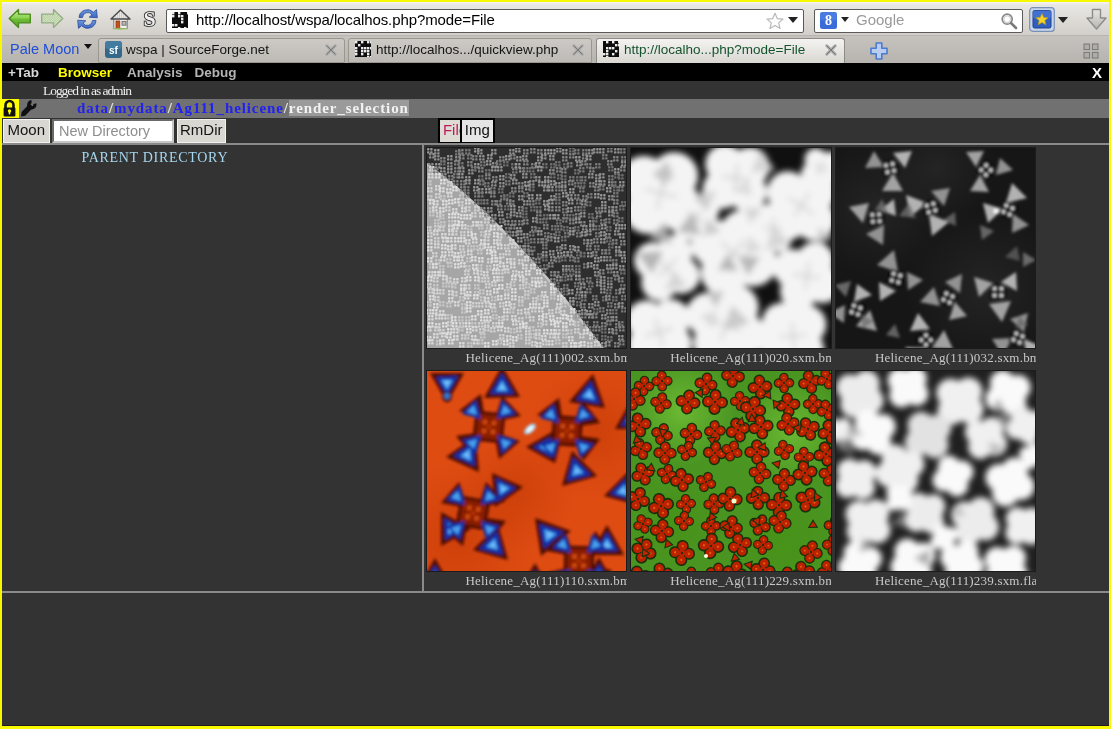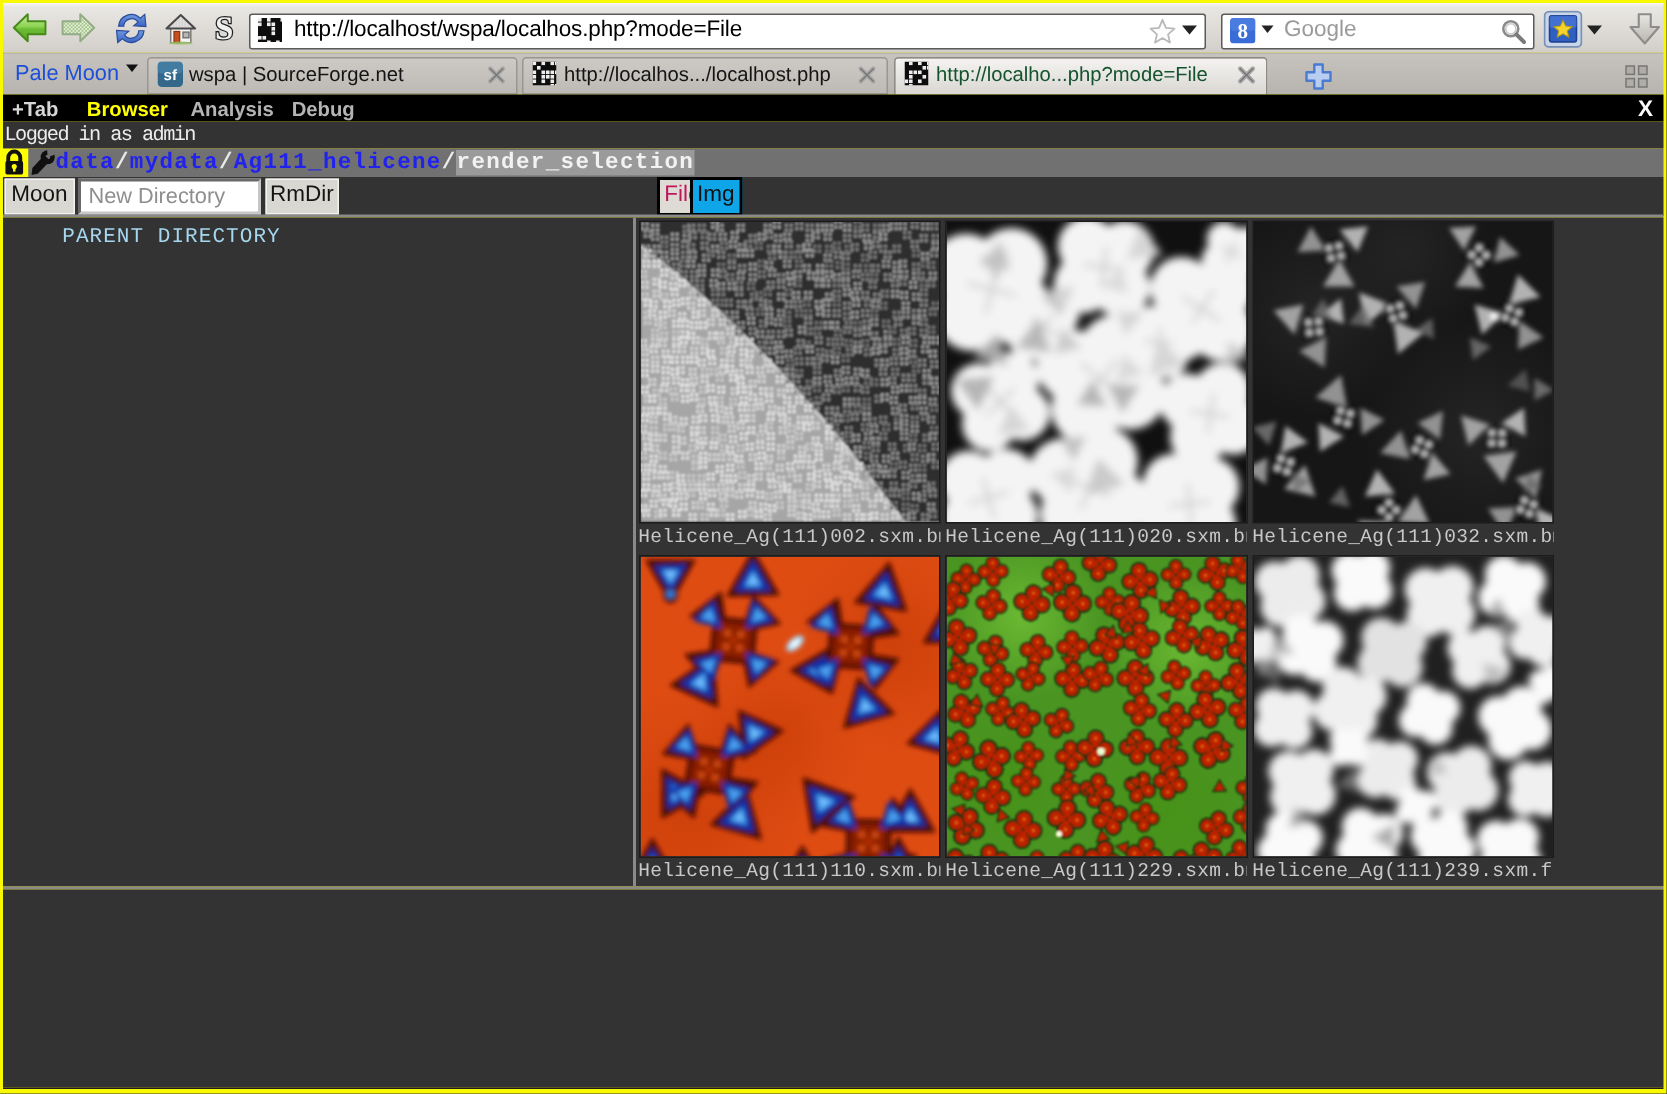--- a/index.html
+++ b/index.html
@@ -1,16 +1,16 @@
 <!DOCTYPE html>
 <html><head><meta charset="utf-8"><title>wspa</title><style>
 * { margin:0; padding:0; box-sizing:border-box; }
 html,body { width:1111px; height:729px; overflow:hidden; }
 body { background:#f8f800; font-family:"Liberation Sans", sans-serif; position:relative; }
-.mono { font-family:Liberation Mono, monospace; }
+.mono { font-family:Liberation Serif, serif;padding-left:40px; }
 .icon { position:absolute; line-height:0; }
 </style></head><body>
 
 <div style="position:absolute;left:2px;top:2px;width:1107px;height:34px;background:linear-gradient(#f6f5f3,#e9e7e3 8%,#d2cfca);border-bottom:1px solid #b8b5b0;"></div>
 <div class="icon" style="left:8px;top:8px;"><svg width="24" height="21" viewBox="0 0 24 21">
 <defs>
         <linearGradient id="ggr" x1="0" y1="0" x2="0" y2="1">
 <stop offset="0" stop-color="#c6eda0"></stop>
           <stop offset="0.45" stop-color="#8ed455"></stop>
 <stop offset="0.55" stop-color="#6cbc35"></stop>
@@ -144,21 +144,21 @@
       <rect x="0" y="9" width="2.4" height="2.4" fill="#ededed"></rect>
       <rect x="6" y="9" width="2.4" height="2.4" fill="#ededed"></rect>
       <rect x="9" y="9" width="2.4" height="2.4" fill="#ededed"></rect>
       <rect x="12" y="9" width="2.4" height="2.4" fill="#ededed"></rect>
       <rect x="0" y="12" width="2.4" height="2.4" fill="#ededed"></rect>
       <rect x="6" y="12" width="2.4" height="2.4" fill="#ededed"></rect>
       <rect x="12" y="12" width="2.4" height="2.4" fill="#ededed"></rect>
       <rect x="12" y="15" width="2.4" height="2.4" fill="#ededed"></rect>
       <rect x="15" y="15" width="2.4" height="2.4" fill="#ededed"></rect>
     </svg></div>
-<div style="position:absolute;left:376px;top:42px;width:196px;height:17px;overflow:hidden;font-size:13.5px;color:#141414;white-space:nowrap;">http://localhos.../localhost.php</div>
+<div style="position:absolute;left:376px;top:42px;width:196px;height:17px;overflow:hidden;font-size:13.5px;color:#141414;white-space:nowrap;">http://localhos.../quickview.php</div>
 <div class="icon" style="left:571px;top:43px;"><svg width="14" height="14" viewBox="0 0 14 14">
 <g stroke="#a8a8a8" stroke-width="3.0" stroke-linecap="round">
 <line x1="2.8" y1="2.8" x2="11.2" y2="11.2"></line>
         <line x1="11.2" y1="2.8" x2="2.8" y2="11.2"></line>
       </g>
 <g stroke="#787878" stroke-width="1.0" stroke-linecap="round">
 <line x1="2.8" y1="2.8" x2="11.2" y2="11.2"></line>
         <line x1="11.2" y1="2.8" x2="2.8" y2="11.2"></line>
       </g>
     </svg></div>
@@ -221,21 +221,21 @@
 <circle cx="12.8" cy="5.8" r="1.6" fill="#717171"></circle>
 <polygon points="10.6,4.4 14.4,8.2 6.2,16.8 2.0,17.6 2.6,13.0" fill="#101010"></polygon>
 </svg></div>
 <div class="mono" style="position:absolute;left:37px;top:100px;font-size:15px;font-weight:bold;letter-spacing:0.9px;"><span style="color:#2222ee;">data</span><span style="color:#ececec;">/</span><span style="color:#2222ee;">mydata</span><span style="color:#ececec;">/</span><span style="color:#2222ee;">Ag111_helicene</span><span style="color:#ececec;">/</span><span style="color:#f2f2f2;background:#9a9a9a;">render_selection</span></div>
 <div style="position:absolute;left:2px;top:118px;width:1107px;height:25.5px;background:#333;"></div>
 <div style="position:absolute;top:119px;height:23.5px;background:#d9d7d2;border:1.5px solid #f4f2ee;color:#141414;font-size:15px;text-align:center;line-height:20px;left:2.5px;width:47.5px;">Moon</div>
 <div style="position:absolute;left:52px;top:119px;width:122px;height:23.5px;background:#fff;border:2px solid #6a6a6a;border-right-color:#c6c6c6;border-bottom-color:#c6c6c6;"></div>
 <div style="position:absolute;left:59px;top:122.5px;font-size:14.5px;color:#8e8e8e;">New Directory</div>
 <div style="position:absolute;top:119px;height:23.5px;background:#d9d7d2;border:1.5px solid #f4f2ee;color:#141414;font-size:15px;text-align:center;line-height:20px;left:177px;width:48.5px;">RmDir</div>
 <div style="position:absolute;left:438px;top:118px;width:34px;height:25.5px;background:#dedbd4;border:2px solid #000;color:#be185d;font-size:15px;text-align:center;line-height:20px;">File</div>
-<div style="position:absolute;left:459.5px;top:118px;width:35.5px;height:25.5px;background:#0ea5e9;border:2px solid #000;color:#101010;font-size:15px;text-align:center;line-height:20px;">Img</div>
+<div style="position:absolute;left:459.5px;top:118px;width:35.5px;height:25.5px;background:#e5e5e5;border:2px solid #000;color:#101010;font-size:15px;text-align:center;line-height:20px;">Img</div>
 <div style="position:absolute;left:2px;top:143.2px;width:1107px;height:1.8px;background:#8a8a8a;"></div>
 <div style="position:absolute;left:2px;top:145px;width:1107px;height:446px;background:#333;"></div>
 <div style="position:absolute;left:422.3px;top:145px;width:1.7px;height:446px;background:#8a8a8a;"></div>
 <div class="mono" style="position:absolute;left:41.5px;top:149.5px;font-size:14px;letter-spacing:0.7px;color:#a5d7ef;">PARENT DIRECTORY</div>
 <div style="position:absolute;left:2px;top:591px;width:1107px;height:1.8px;background:#8a8a8a;"></div>
 <div style="position:absolute;left:2px;top:592.8px;width:1107px;height:132.5px;background:#333;"></div>
 <div style="position:absolute;left:2px;top:725.3px;width:1107px;height:1.2px;background:#1e1e1e;"></div>
 <div class="icon" style="left:426.5px;top:147.5px;width:199.5px;height:200px;overflow:hidden;outline:1px solid #1c1c1c;"><svg width="200" height="200" viewBox="0 0 200 200">
       <defs>
         <g id="q1">

